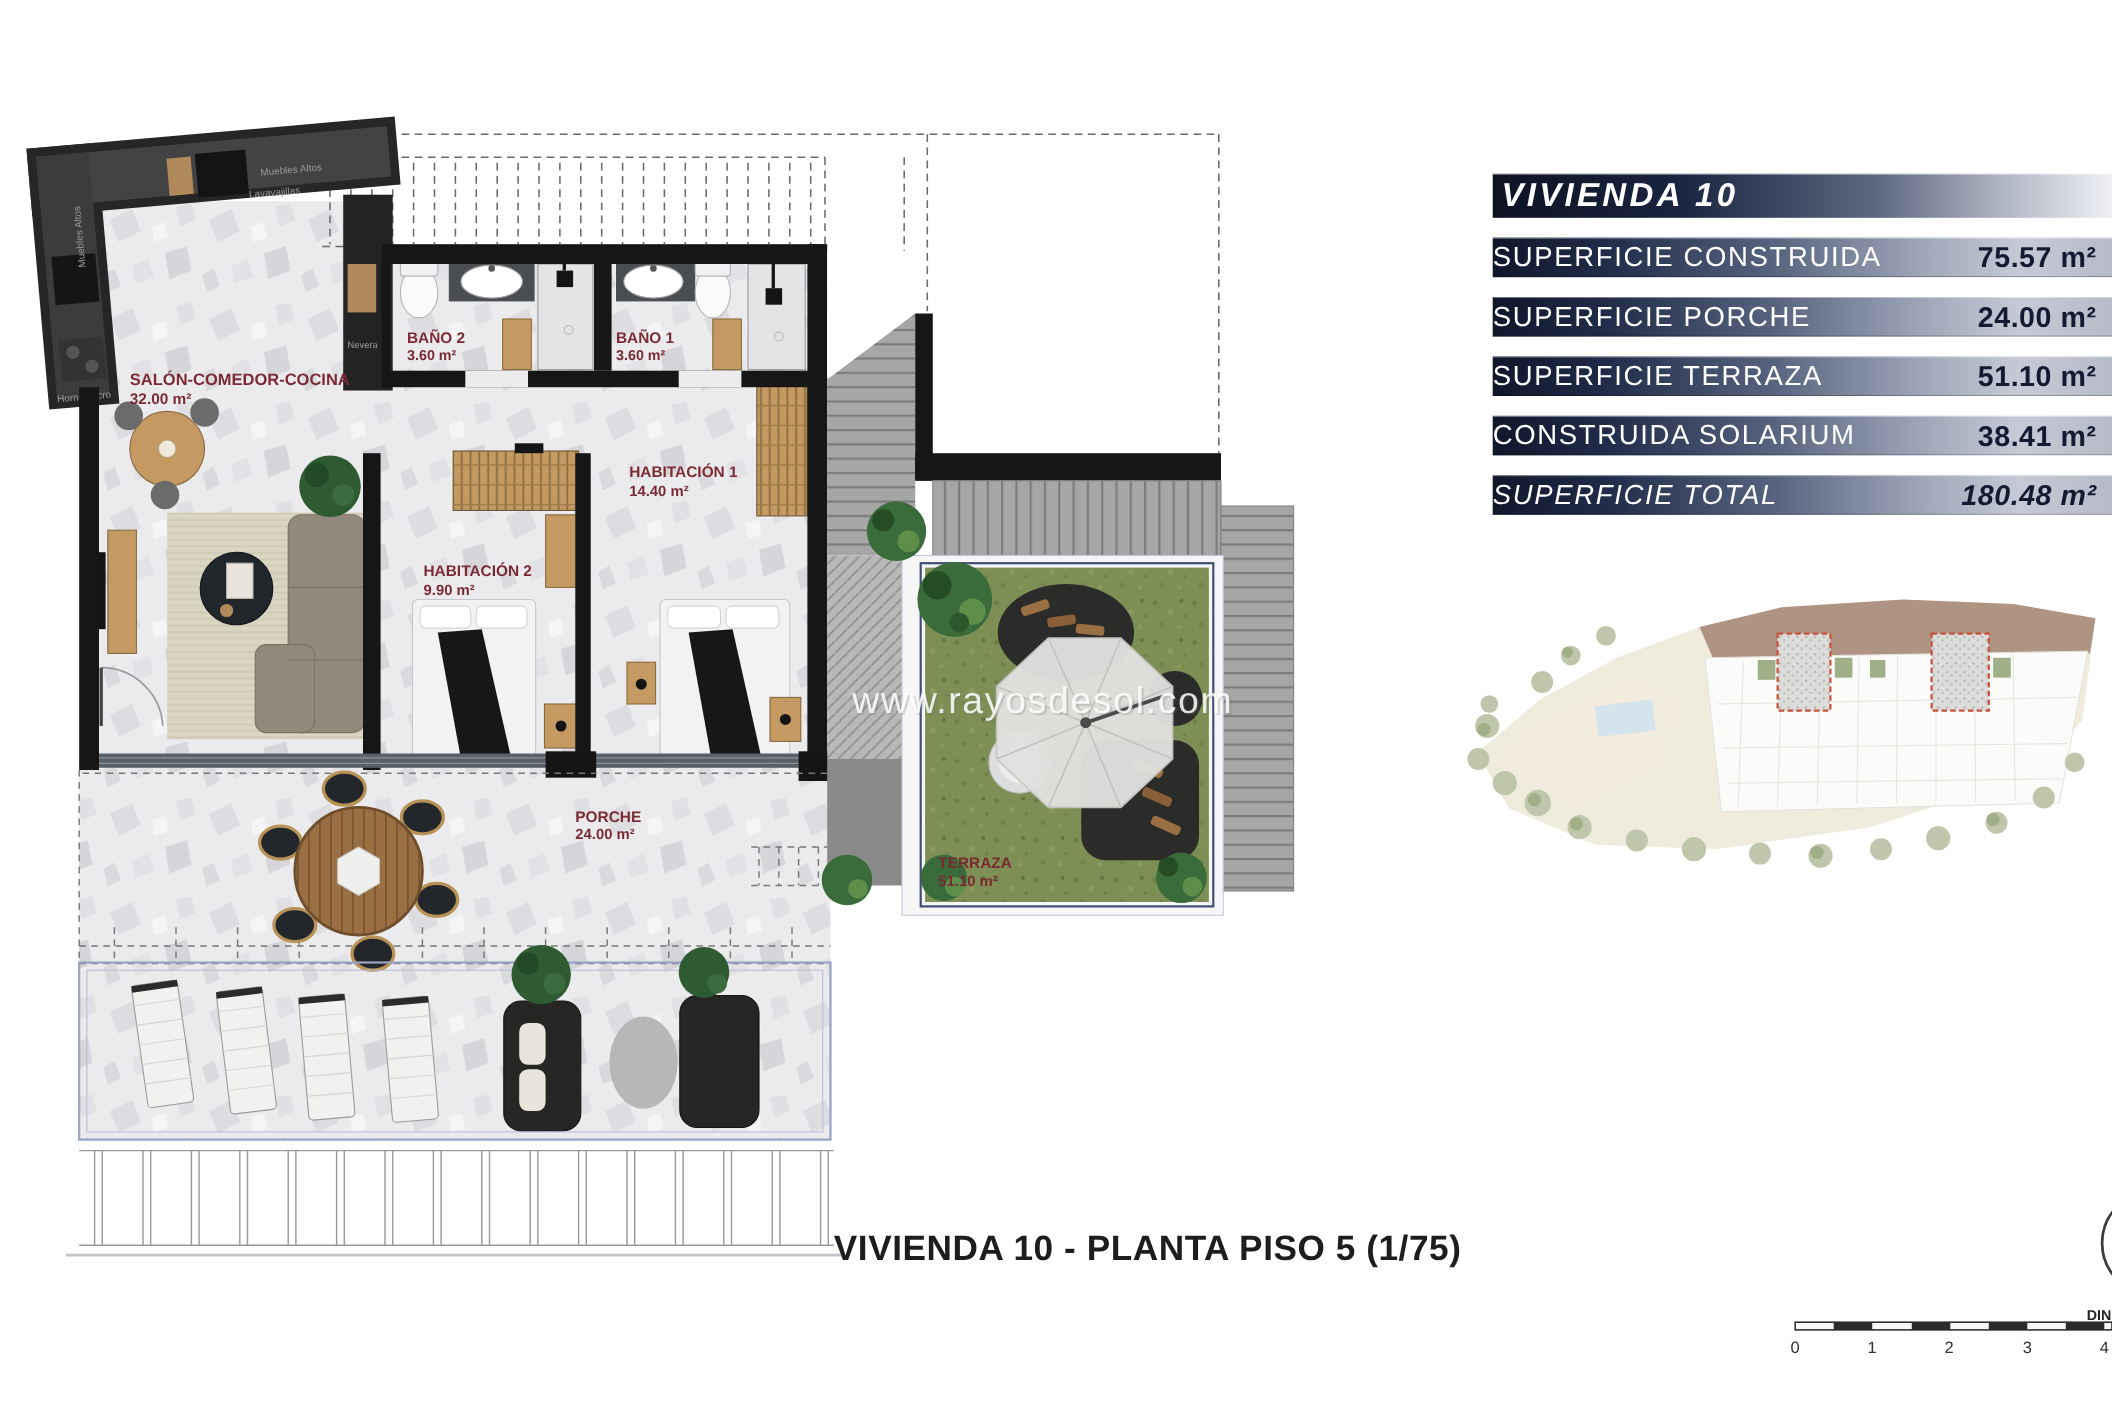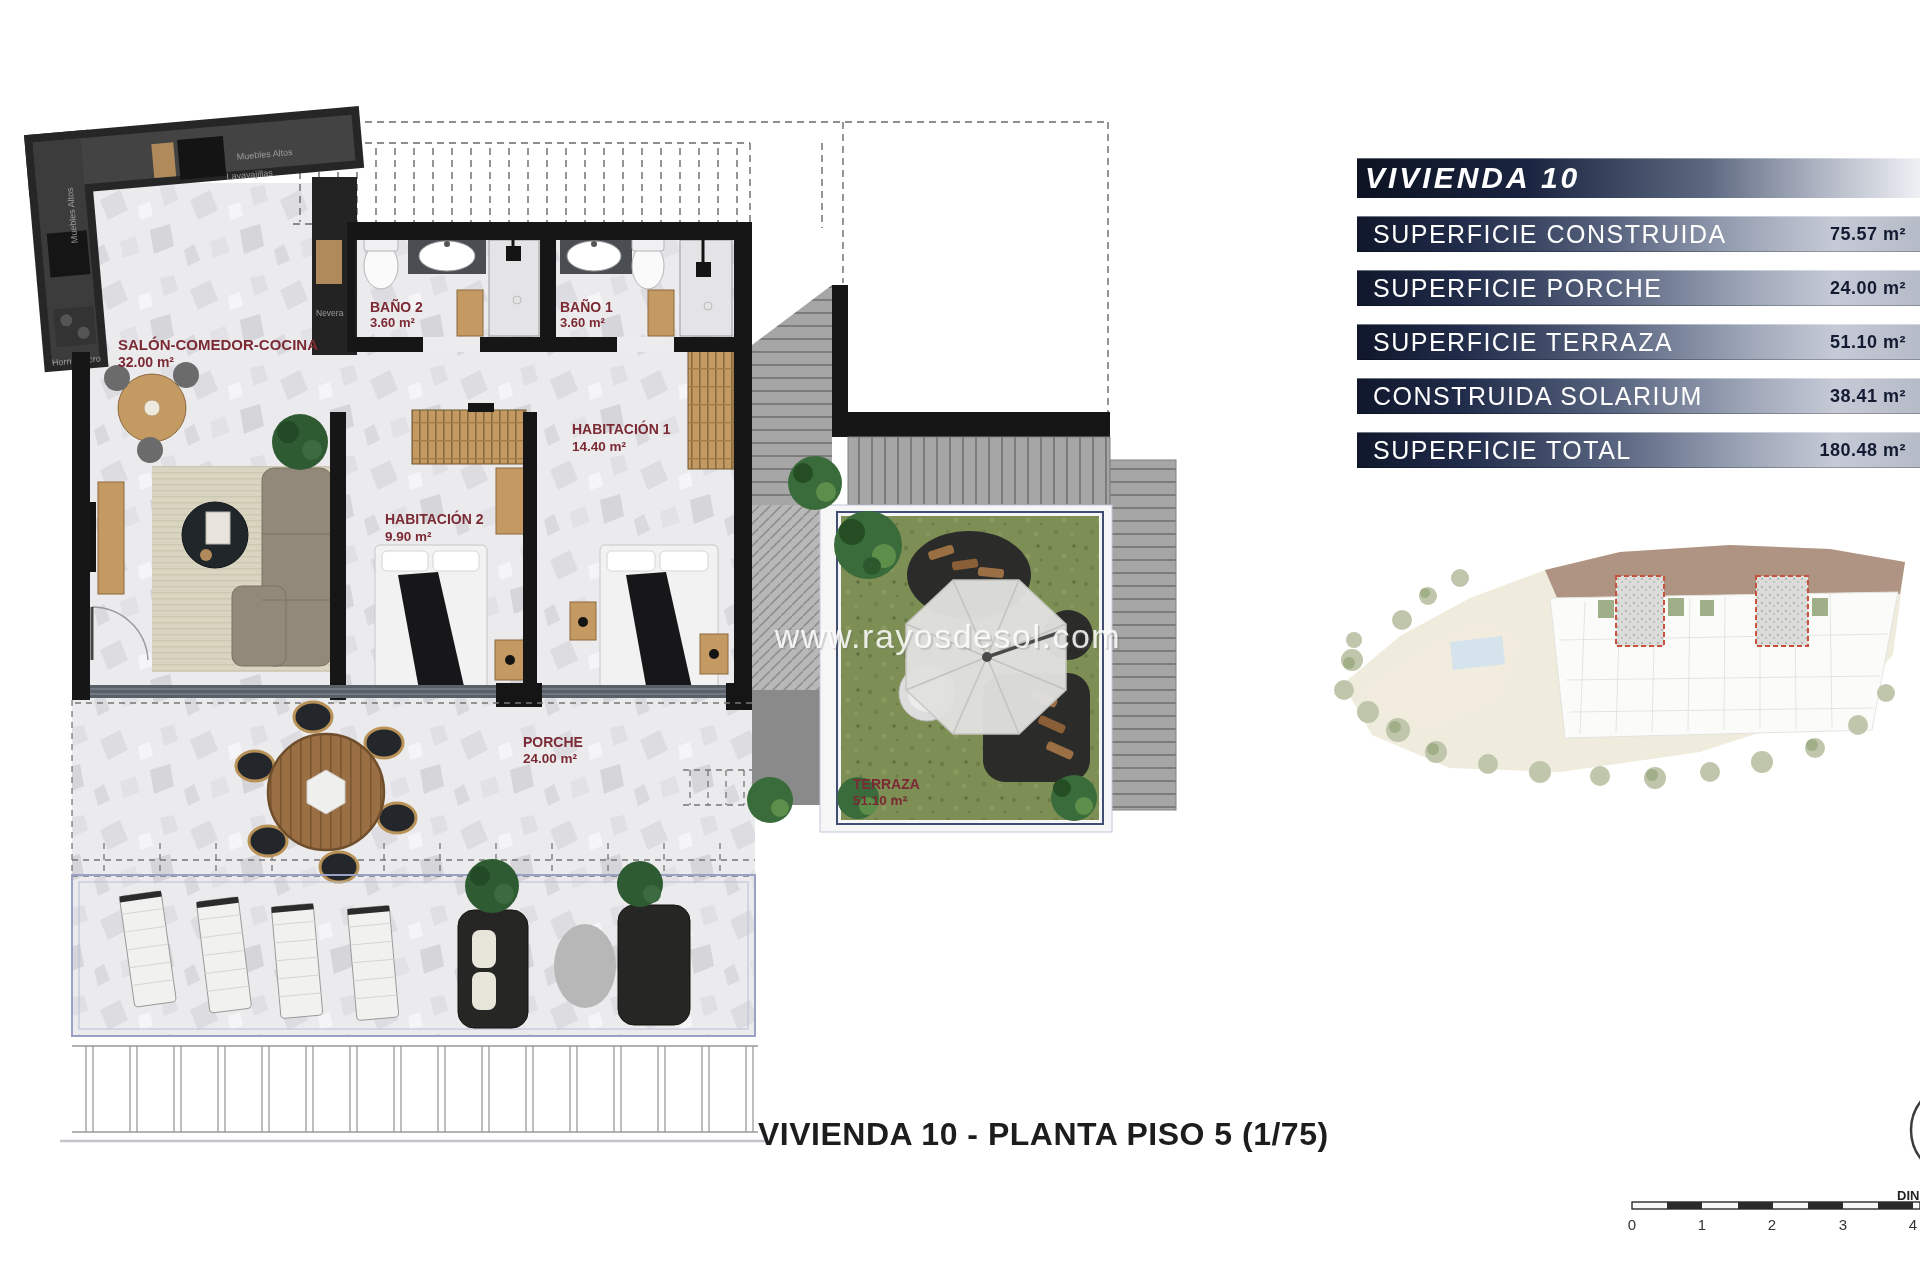--- a/index.html
+++ b/index.html
@@ -8,26 +8,26 @@
   svg text{font-family:"Liberation Sans", sans-serif;}
   .room-label{font-weight:bold;fill:#7b2a33;}
   .kitchen-label{fill:#9b9b9b;font-size:9px;}
   
   .panel{position:absolute;left:1357px;top:158px;width:563px;}
   .p-header{height:40px;display:flex;align-items:center;padding-left:8px;margin-bottom:18px;
     background:linear-gradient(90deg,#0d1322 0%,#1a2440 30%,#5d6880 62%,#aeb4c2 82%,#eef0f4 100%);
     box-shadow:inset 0 1px 0 rgba(255,255,255,.35);}
   .p-header span{color:#ffffff;font-size:30px;font-weight:bold;font-style:italic;letter-spacing:3px;}
   .p-row{height:36px;display:flex;align-items:center;justify-content:space-between;
-    padding:0 14px 0 16px;margin-bottom:18px;
+    padding:0 14px 0 0;margin-bottom:18px;
     background:linear-gradient(90deg,#10172b 0%,#202b49 18%,#57627e 45%,#9aa3b5 68%,#c6cad6 85%,#b6bbc8 100%);
     box-shadow:inset 0 1px 0 rgba(255,255,255,.4), inset 0 -1px 0 rgba(0,0,0,.25);}
   .p-row .lbl{color:#ffffff;font-size:25px;letter-spacing:1.5px;white-space:nowrap;}
-  .p-row .val{color:#131b32;font-size:18px;font-weight:bold;letter-spacing:.5px;white-space:nowrap;}
-  .p-row.total{margin-top:14px;}
+  .p-row .val{color:#131b32;font-size:26px;font-weight:bold;letter-spacing:.5px;white-space:nowrap;}
+  .p-row.total{margin-top:14px;font-style:italic;}
   
   .caption{position:absolute;left:758px;top:1116px;font-size:32px;font-weight:600;
     color:#1d1d1d;letter-spacing:.5px;white-space:nowrap;}
 </style>
 </head>
 <body>
 
 <div class="page">
 
 <svg width="1920" height="1280" viewBox="0 0 1920 1280" style="position:absolute;left:0;top:0;">

